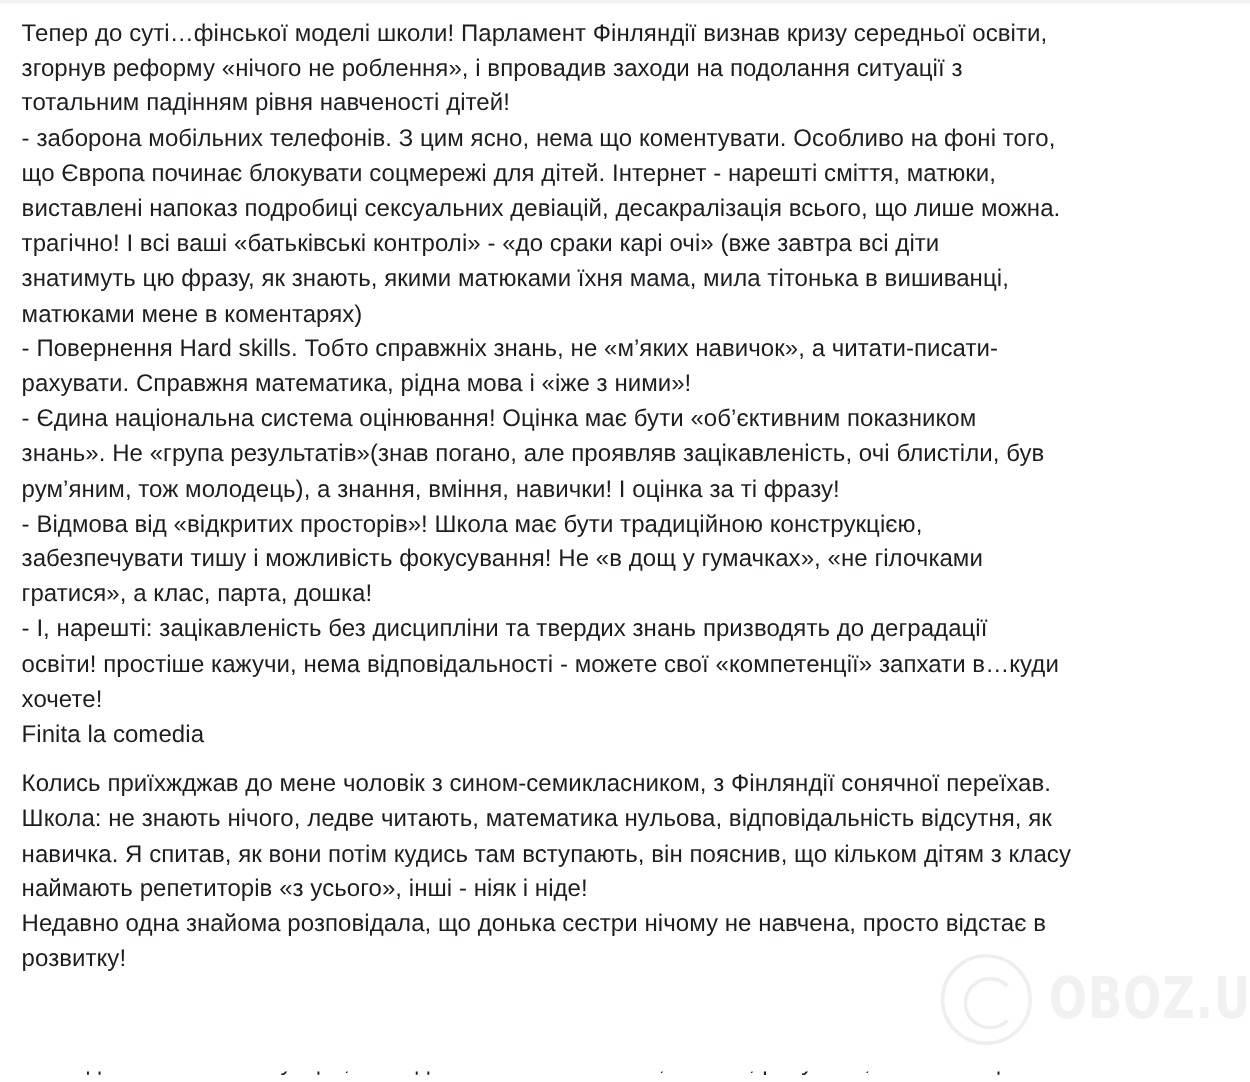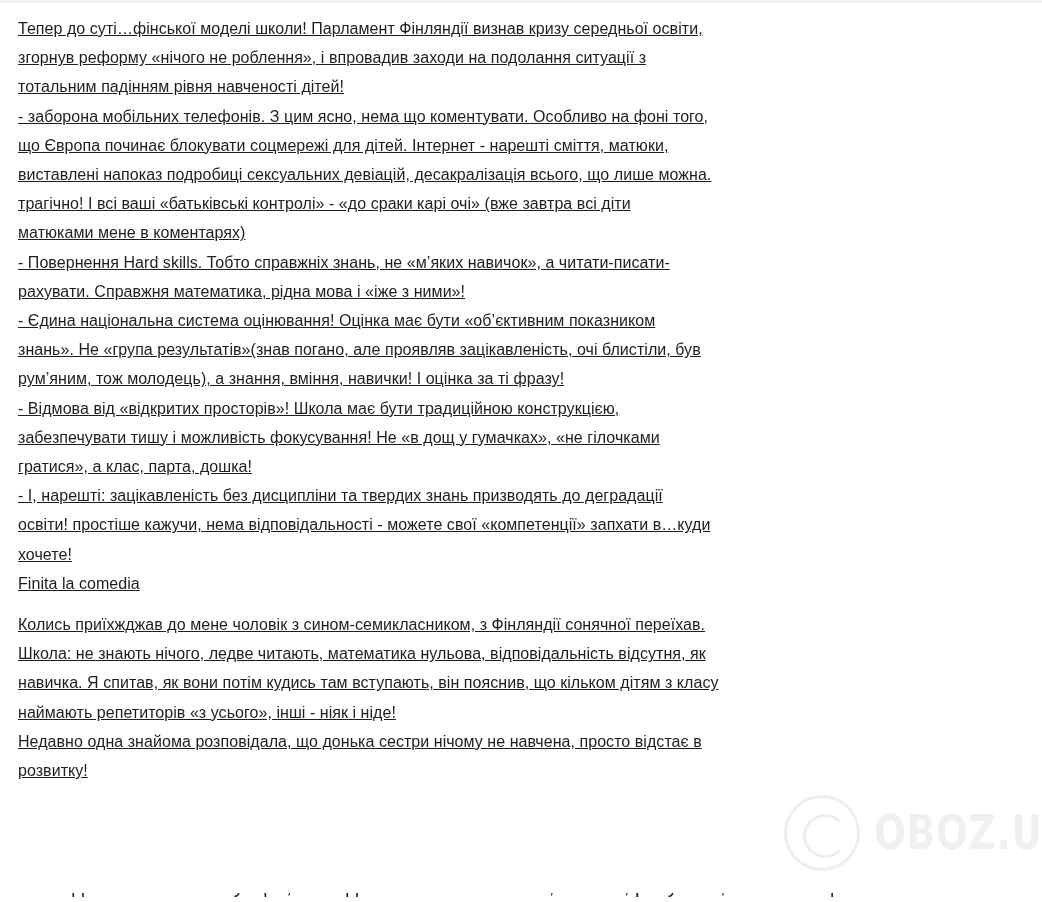--- a/index.html
+++ b/index.html
@@ -19,24 +19,23 @@
       position: absolute;
       left: 0; top: 0;
       width: 1042px; height: 3px;
       background: #f2f2f2;
     }
     .post {
       position: absolute;
       left: 18px;
       top: 14px;
       width: 1016px;
-      font-size: 16px;
+      font-size: 20px;
       line-height: 29.2px;
       letter-spacing: 0.05px;
-      text-decoration: underline;
     }
     .line {
       display: block;
       white-space: nowrap;
     }
     .para-gap {
       display: block;
       height: 12px;
     }
     .cutoff-line {
@@ -99,20 +98,21 @@
 <div class="top-edge"></div>
 
 <div class="post">
   <span class="line">Тепер до суті…фінської моделі школи! Парламент Фінляндії визнав кризу середньої освіти,</span>
   <span class="line">згорнув реформу «нічого не роблення», і впровадив заходи на подолання ситуації з</span>
   <span class="line">тотальним падінням рівня навченості дітей!</span>
   <span class="line">- заборона мобільних телефонів. З цим ясно, нема що коментувати. Особливо на фоні того,</span>
   <span class="line">що Європа починає блокувати соцмережі для дітей. Інтернет - нарешті сміття, матюки,</span>
   <span class="line">виставлені напоказ подробиці сексуальних девіацій, десакралізація всього, що лише можна.</span>
   <span class="line">трагічно! І всі ваші «батьківські контролі» - «до сраки карі очі» (вже завтра всі діти</span>
+  <span class="line">знатимуть цю фразу, як знають, якими матюками їхня мама, мила тітонька в вишиванці,</span>
   <span class="line">матюками мене в коментарях)</span>
   <span class="line">- Повернення Hard skills. Тобто справжніх знань, не «м’яких навичок», а читати-писати-</span>
   <span class="line">рахувати. Справжня математика, рідна мова і «іже з ними»!</span>
   <span class="line">- Єдина національна система оцінювання! Оцінка має бути «об’єктивним показником</span>
   <span class="line">знань». Не «група результатів»(знав погано, але проявляв зацікавленість, очі блистіли, був</span>
   <span class="line">рум’яним, тож молодець), а знання, вміння, навички! І оцінка за ті фразу!</span>
   <span class="line">- Відмова від «відкритих просторів»! Школа має бути традиційною конструкцією,</span>
   <span class="line">забезпечувати тишу і можливість фокусування! Не «в дощ у гумачках», «не гілочками</span>
   <span class="line">гратися», а клас, парта, дошка!</span>
   <span class="line">- І, нарешті: зацікавленість без дисципліни та твердих знань призводять до деградації</span>

